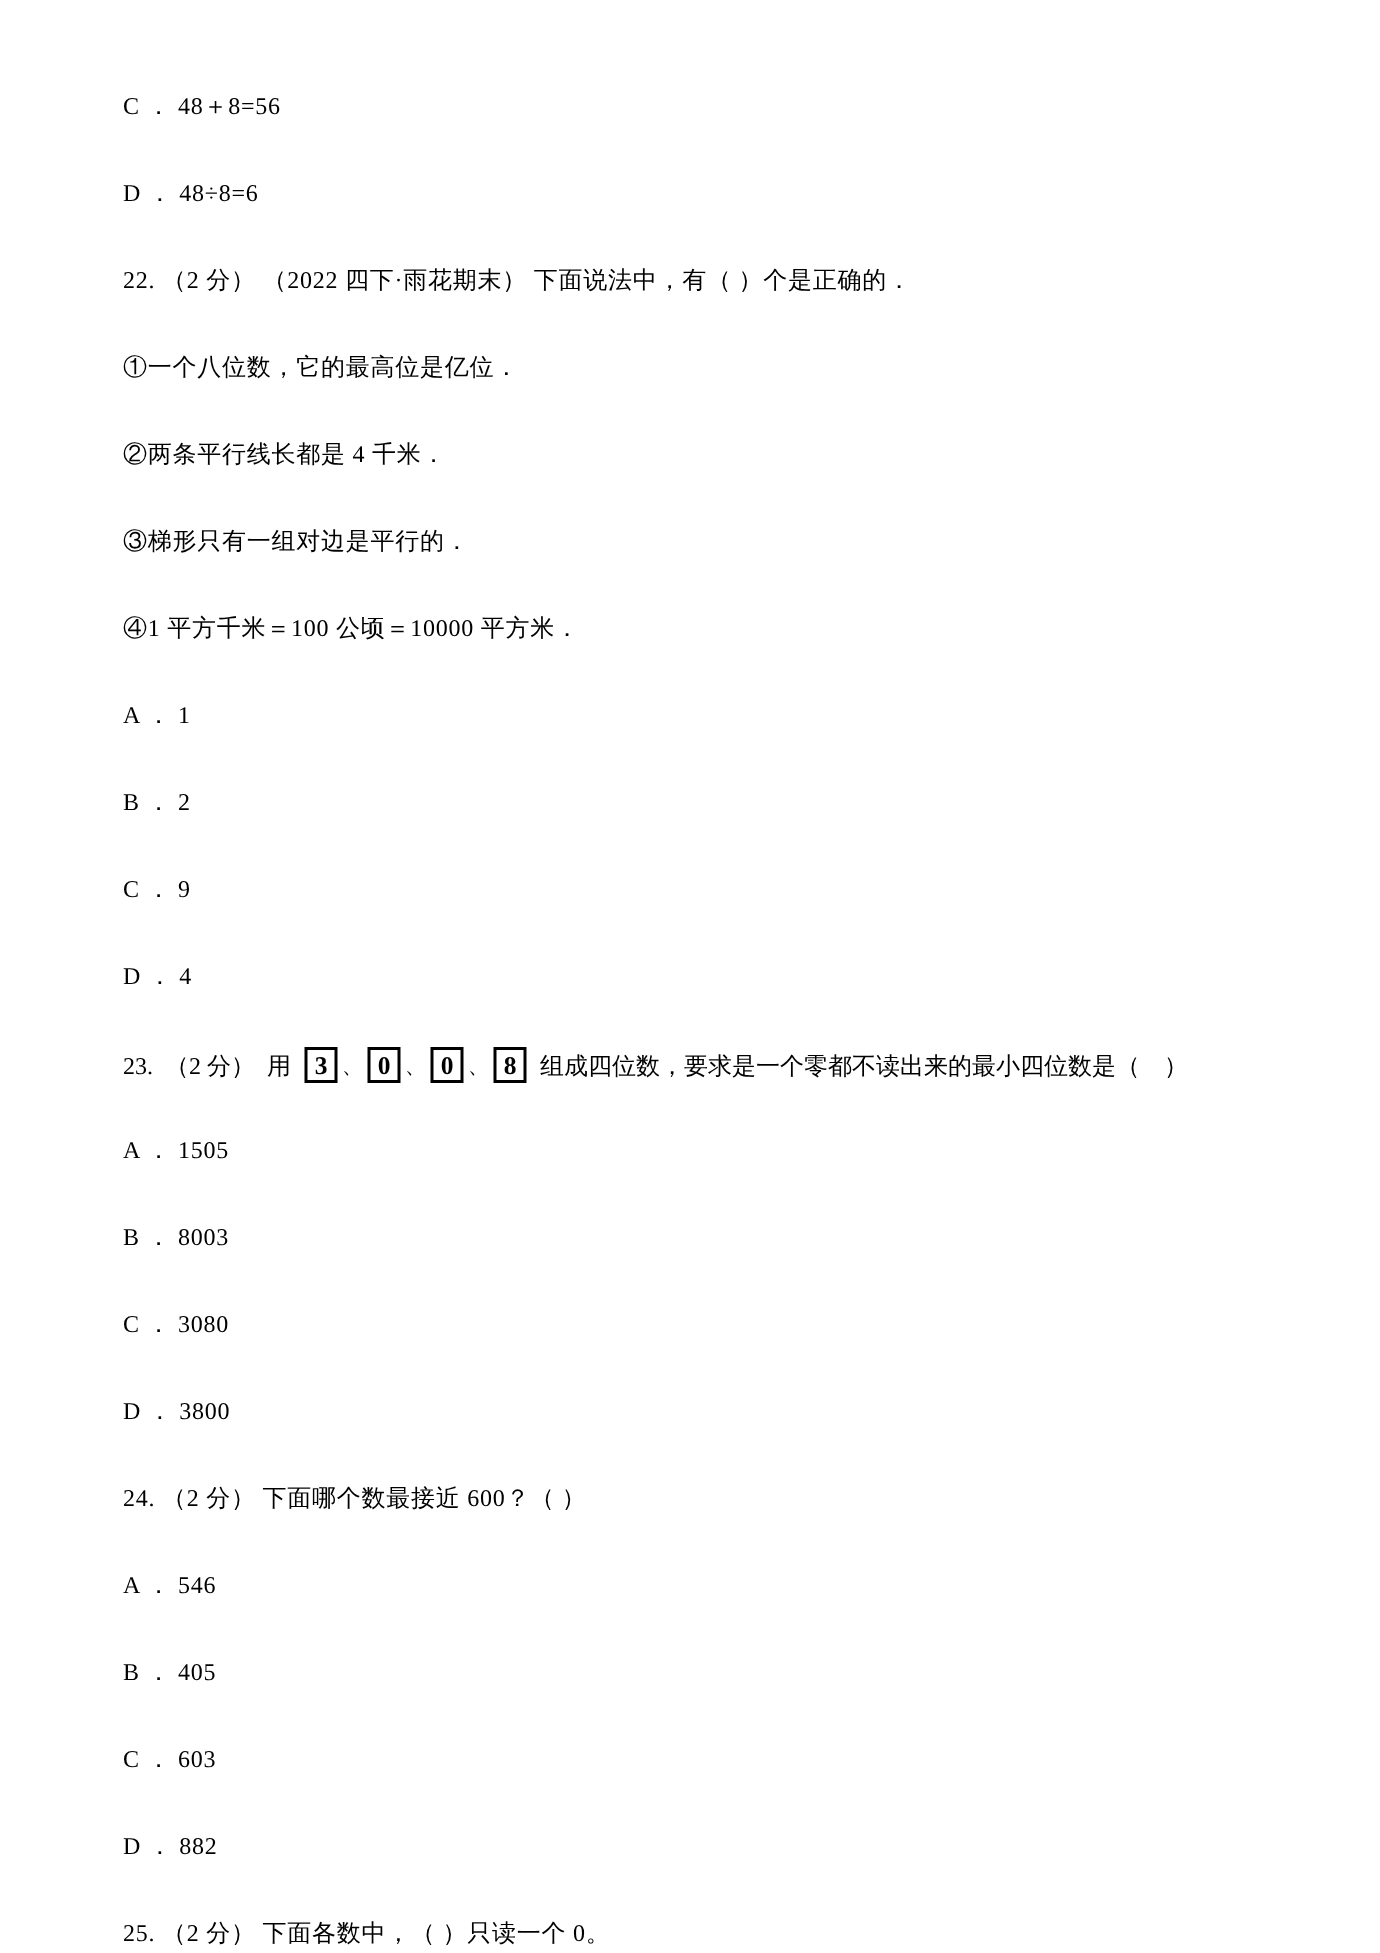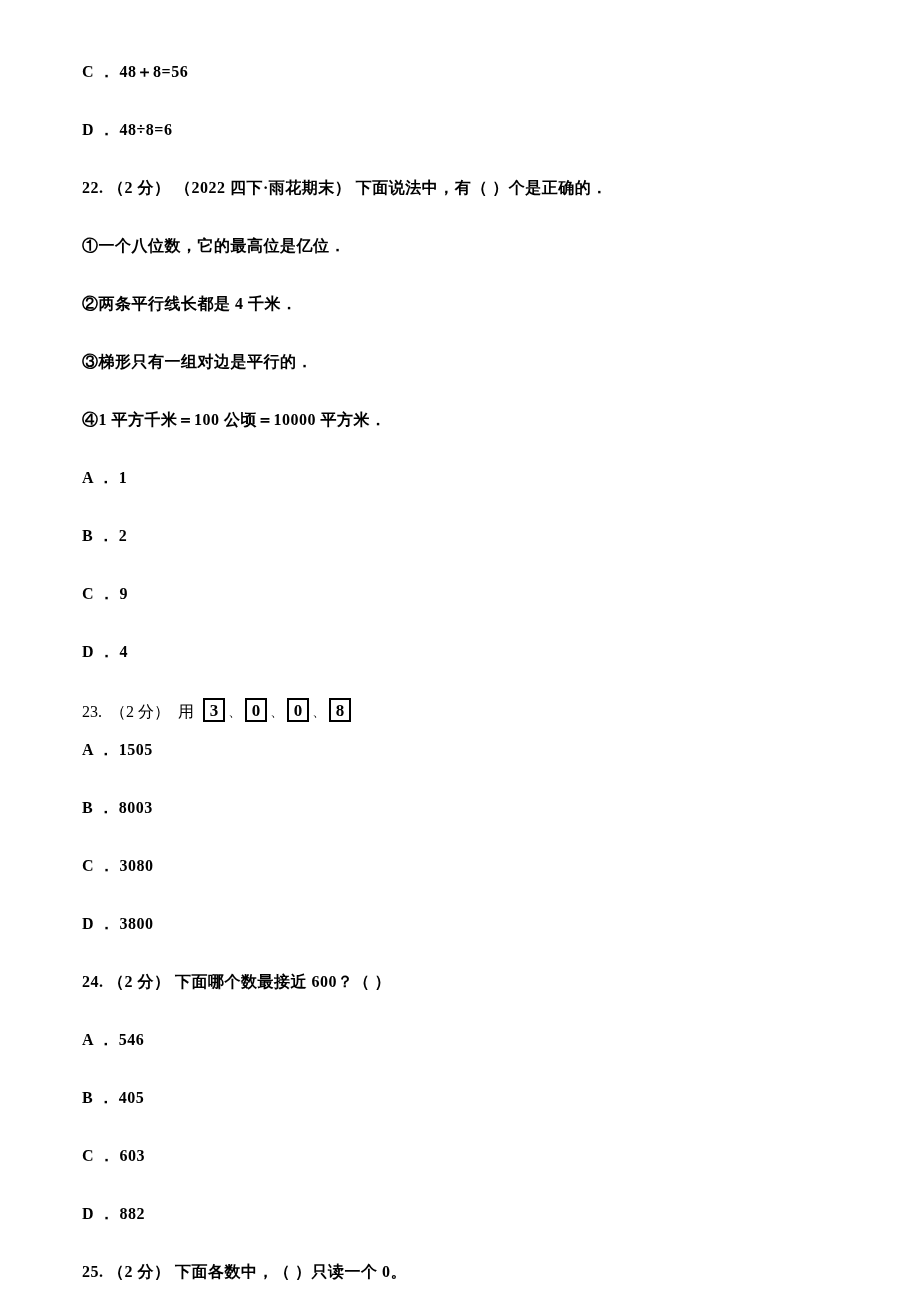--- a/index.html
+++ b/index.html
@@ -12,27 +12,26 @@
     font-family: "SimSun", "宋体", serif;
     font-size: 16px;
     color: #000000;
     line-height: 1.5;
     padding: 60px 82px 30px 82px;
     box-sizing: border-box;
   }
   .line {
     margin-bottom: 34px;
     letter-spacing: 0.5px;
-    font-weight: bold;
   }
   .q23-line {
     display: flex;
     align-items: flex-end;
     flex-wrap: wrap;
-    margin-bottom: 14px;
+    margin-bottom: 32px;
   }
   .q23-line .seg {
     white-space: pre;
   }
   .card-box {
     display: inline-flex;
     align-items: center;
     justify-content: center;
     width: 22px;
     height: 24px;
@@ -67,20 +66,21 @@
 
 <div class="q23-line">
   <span class="seg">23.  （2 分）  用  </span>
   <span class="card-box">3</span>
   <span class="card-sep">、</span>
   <span class="card-box">0</span>
   <span class="card-sep">、</span>
   <span class="card-box">0</span>
   <span class="card-sep">、</span>
   <span class="card-box">8</span>
+  <span class="seg">  组成四位数，要求是一个零都不读出来的最小四位数是（    ）</span>
 </div>
 <div class="line">A ． 1505</div>
 <div class="line">B ． 8003</div>
 <div class="line">C ． 3080</div>
 <div class="line">D ． 3800</div>
 
 <div class="line">24.  （2 分）  下面哪个数最接近 600？（    ）</div>
 <div class="line">A ． 546</div>
 <div class="line">B ． 405</div>
 <div class="line">C ． 603</div>

